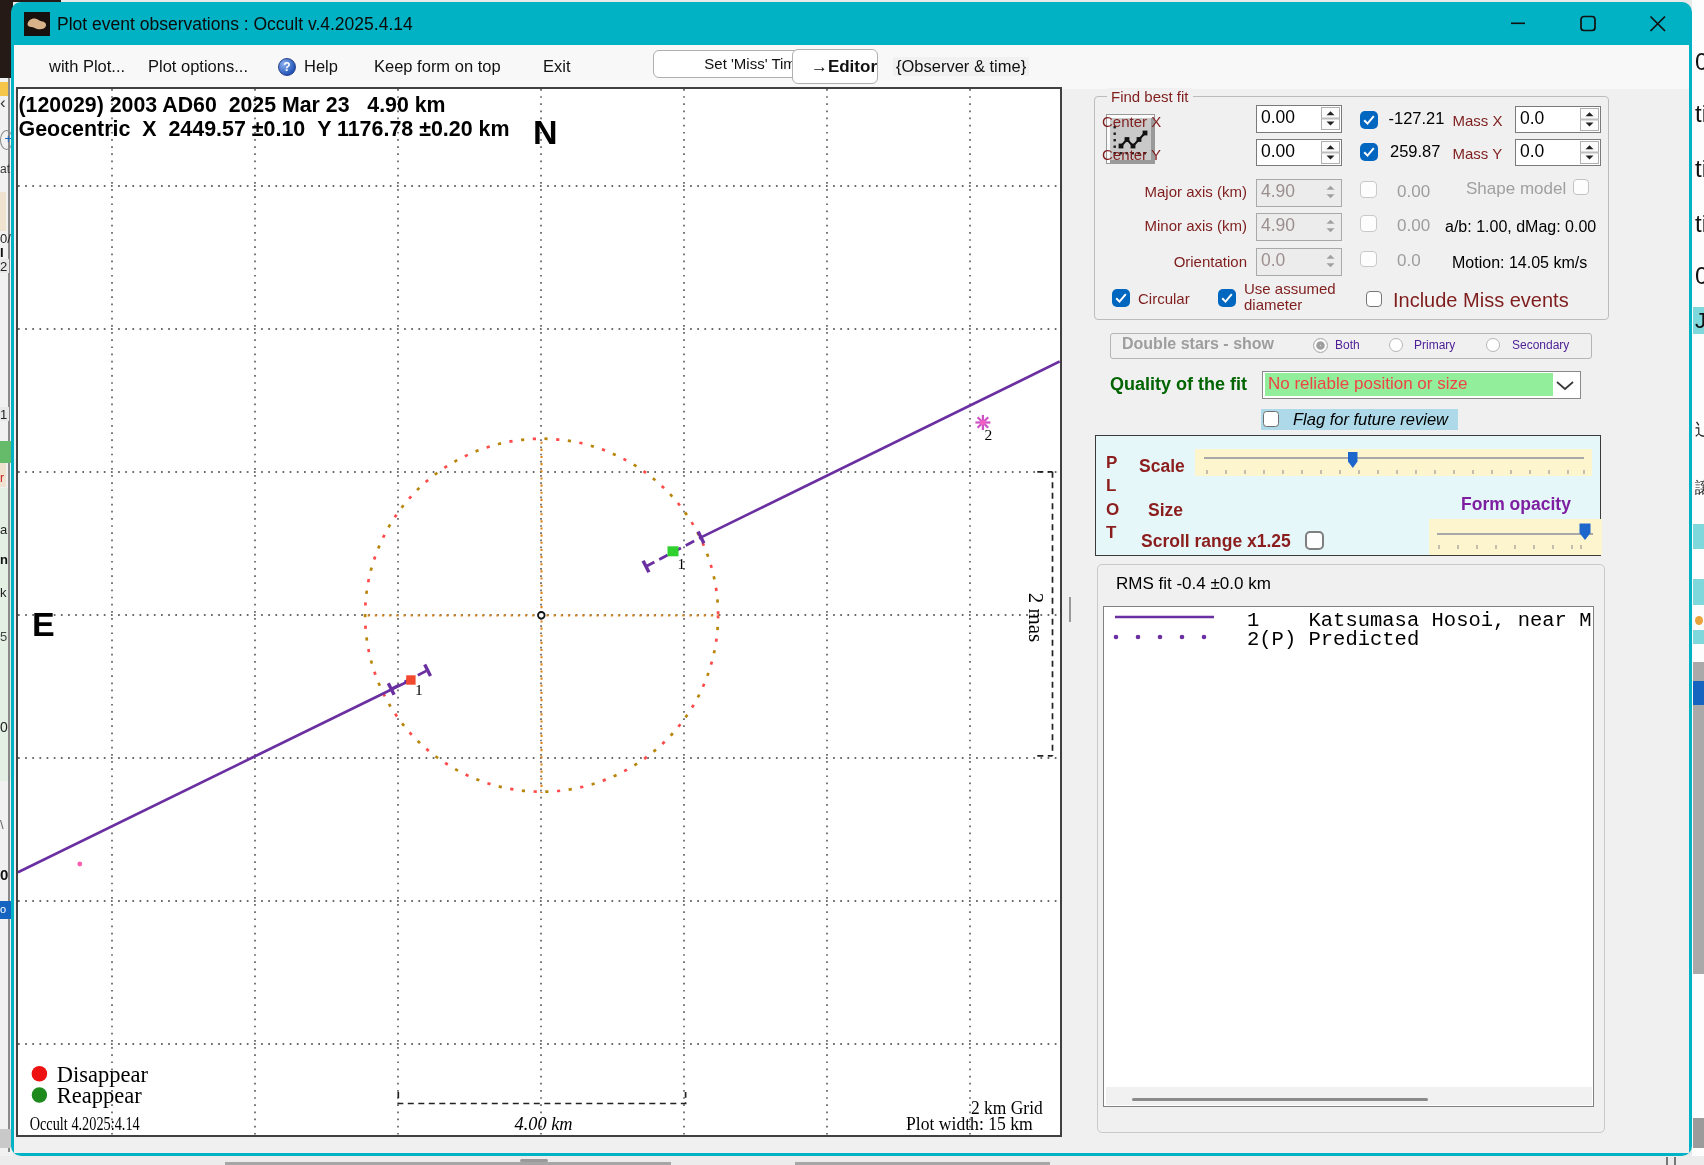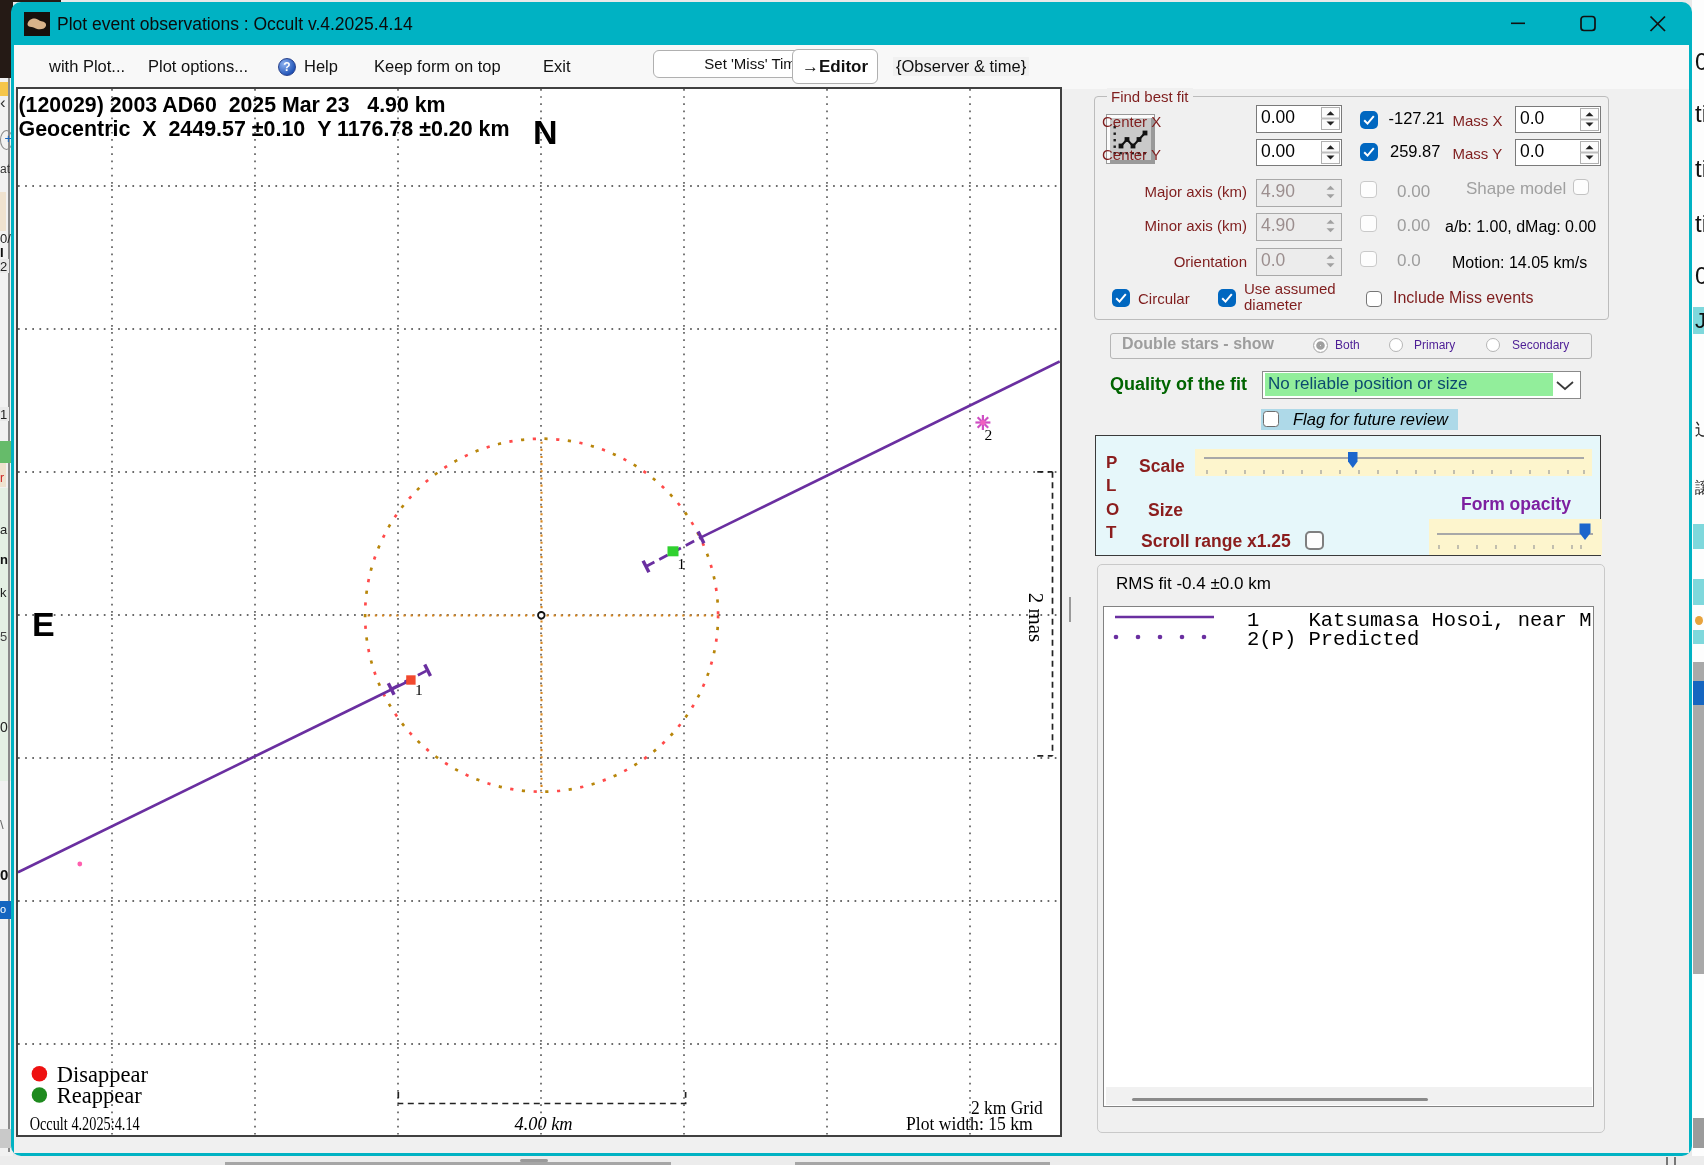--- a/index.html
+++ b/index.html
@@ -111,21 +111,21 @@
          background:radial-gradient(circle at 5px 5px,#8db2f0,#1d50b5 75%);border:1px solid #27408b;
          color:#fff;font-size:12px;font-weight:bold;text-align:center;line-height:16px;">?</div>
     <div class="abs menuitem" style="left:290px;">Help</div>
     <div class="abs menuitem" style="left:360px;">Keep form on top</div>
     <div class="abs menuitem" style="left:529px;">Exit</div>
     <div class="abs" style="left:639px;top:5px;width:120px;height:26px;background:#fff;
          border:1px solid #b0b0b0;border-radius:6px;font-size:15px;color:#111;
          text-align:center;line-height:26px;padding-left:44px;">Set 'Miss' Times</div>
     <div class="abs" style="left:778px;top:4px;width:84px;height:33px;background:#fff;
          border:1px solid #b0b0b0;border-radius:6px;font-size:17px;font-weight:bold;color:#111;
-         text-align:center;line-height:33px;">→Editor</div>
+         text-align:right;line-height:33px;">→Editor</div>
     <div class="abs menuitem" style="left:879px;background:#f1f1f1;padding:0 3px;">{Observer &amp; time}</div>
   </div>
   <div class="abs" id="formbg"></div>
   <div class="abs" id="plotpanel">
   <svg width="1042" height="1046" viewBox="0 0 1042 1046" style="position:absolute;left:0;top:0;">
 
     <g stroke="#6a6a6a" stroke-width="1.8" stroke-dasharray="1.7 5.45">
       <line x1="94" y1="0" x2="94" y2="1046"></line>
       <line x1="237" y1="0" x2="237" y2="1046"></line>
       <line x1="380" y1="0" x2="380" y2="1046"></line>
@@ -340,35 +340,35 @@
       <svg width="18" height="18" viewBox="0 0 18 18">
           <polyline points="4.2,9.3 7.5,12.6 13.8,5.2" fill="none" stroke="#fff" stroke-width="2"></polyline>
         </svg></div>
     <div class="abs lbl" style="left:1127px;top:288px;">Circular</div>
     <div class="cb on" style="left:1207px;top:286.5px;">
       <svg width="18" height="18" viewBox="0 0 18 18">
           <polyline points="4.2,9.3 7.5,12.6 13.8,5.2" fill="none" stroke="#fff" stroke-width="2"></polyline>
         </svg></div>
     <div class="abs lbl" style="left:1233px;top:279px;line-height:16px;">Use assumed<br>diameter</div>
     <div class="cb off" style="left:1354.5px;top:288.5px;"></div>
-    <div class="abs lbl" style="left:1382px;top:286.5px;font-size:16px;">Include Miss events</div>
+    <div class="abs lbl" style="left:1382px;top:286.5px;font-size:20px;">Include Miss events</div>
 
     <div class="abs" style="left:1099px;top:330.5px;width:480px;height:24px;border:1px solid #b5b5b5;border-radius:3px;"></div>
     <div class="abs" style="left:1108px;top:333px;background:#f0f0f0;padding:0 3px;font-size:16px;font-weight:bold;color:#9d9d9d;white-space:nowrap;">Double stars - show</div>
     <div class="radio" style="left:1302px;top:336px;width:13px;height:13px;border:1px solid #a8a8a8;box-shadow:inset 0 0 0 2.2px #fff, inset 0 0 0 6px #9f9f9f;"></div>
     <div class="abs glbl" style="left:1324px;top:336px;">Both</div>
     <div class="radio" style="left:1378px;top:336px;border:1px solid #b5b5b5;width:12px;height:12px;"></div>
     <div class="abs glbl" style="left:1403px;top:336px;">Primary</div>
     <div class="radio" style="left:1475px;top:336px;border:1px solid #b5b5b5;width:12px;height:12px;"></div>
     <div class="abs glbl" style="left:1501px;top:336px;">Secondary</div>
 
     <div class="abs" style="left:1099px;top:372px;font-size:18px;font-weight:bold;color:#006400;white-space:nowrap;">Quality of the fit</div>
     <div class="abs" style="left:1251px;top:368.5px;width:317px;height:26px;background:#fff;border:1px solid #8a8a8a;">
       <div class="abs" style="left:1.5px;top:1.5px;width:288px;height:23px;background:#92ee9b;"></div>
-      <div class="abs" style="left:5px;top:2px;font-size:17px;color:#0c4a6e;white-space:nowrap;">No reliable position or size</div>
+      <div class="abs" style="left:5px;top:2px;font-size:17px;color:#ef4444;white-space:nowrap;">No reliable position or size</div>
       <svg style="position:absolute;right:5px;top:8px;" width="20" height="11" viewBox="0 0 20 11">
           <polyline points="2,2 10,9 18,2" fill="none" stroke="#3a3a3a" stroke-width="1.7"></polyline>
         </svg>
     </div>
 
     <div class="abs" style="left:1250px;top:407px;width:197px;height:21px;background:#aed9e8;"></div>
     <div class="abs" style="left:1252px;top:409px;width:14px;height:14px;background:#fff;border:1.8px solid #6e6e6e;border-radius:3.5px;"></div>
     <div class="abs" style="left:1282px;top:407.5px;font-size:16.5px;font-style:italic;color:#000;white-space:nowrap;">Flag for future review</div>
 
     <div class="abs" style="left:1084px;top:432.5px;width:504px;height:119px;background:#e6f7fa;border:1.5px solid #3a3a3a;">

